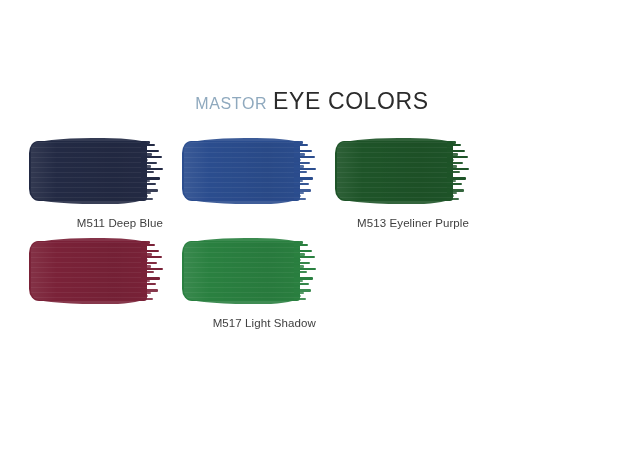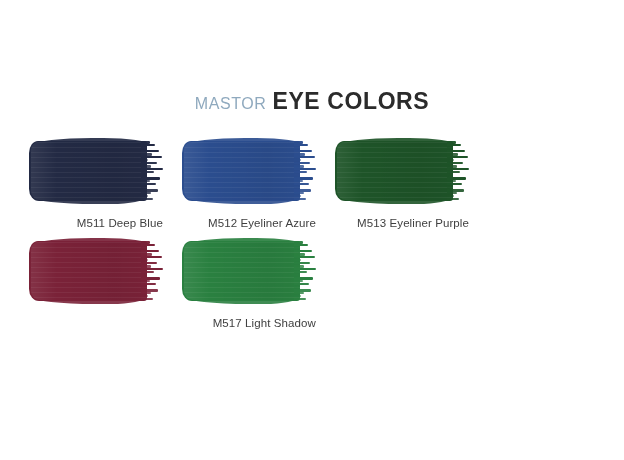--- a/index.html
+++ b/index.html
@@ -34,21 +34,21 @@
   .title-brand {
     font-size: 16px;
     letter-spacing: 0.6px;
     color: #8fa9be;
     font-weight: 400;
   }
   .title-rest {
     font-size: 23px;
     letter-spacing: 0.6px;
     color: #2b2b2b;
-    font-weight: 700;
+    font-weight: 400;
     margin-left: 6px;
   }
 
   
   .grid {
     position: absolute;
     top: 138px;
     left: 10px;
     width: 614px;
   }
@@ -229,21 +229,20 @@
               <i style="top: 38px; left: 0px; width: 19px; opacity: 1; height: 3px;"></i>
               <i style="top: 41px; left: 0px; width: 9px; opacity: 0.75; height: 2px;"></i>
               <i style="top: 44px; left: 0px; width: 15px; opacity: 0.95; height: 2px;"></i>
               <i style="top: 47px; left: 0px; width: 5px; opacity: 0.5; height: 2px;"></i>
               <i style="top: 50px; left: 0px; width: 17px; opacity: 0.9; height: 3px;"></i>
               <i style="top: 53px; left: 0px; width: 10px; opacity: 0.8; height: 2px;"></i>
               <i style="top: 56px; left: 0px; width: 7px; opacity: 0.65; height: 2px;"></i>
               <i style="top: 59px; left: 0px; width: 12px; opacity: 0.85; height: 2px;"></i>
             </div>
         </div>
-        <div class="swatch-label" style="color: rgb(64, 64, 64);">M512 Eyeliner Azure</div>
       </div>
 
       <div class="cell">
         <div class="swatch-wrap">
           <div class="swatch-body" style="background: rgb(30, 84, 40);"></div>
           <div class="streaks"></div>
           <div class="sheen"></div>
           <div class="bristles" style="color: rgb(30, 84, 40);">
               <i style="top: 2px; left: 0px; width: 9px; opacity: 0.95; height: 3px;"></i>
               <i style="top: 5px; left: 0px; width: 14px; opacity: 1; height: 2px;"></i>

